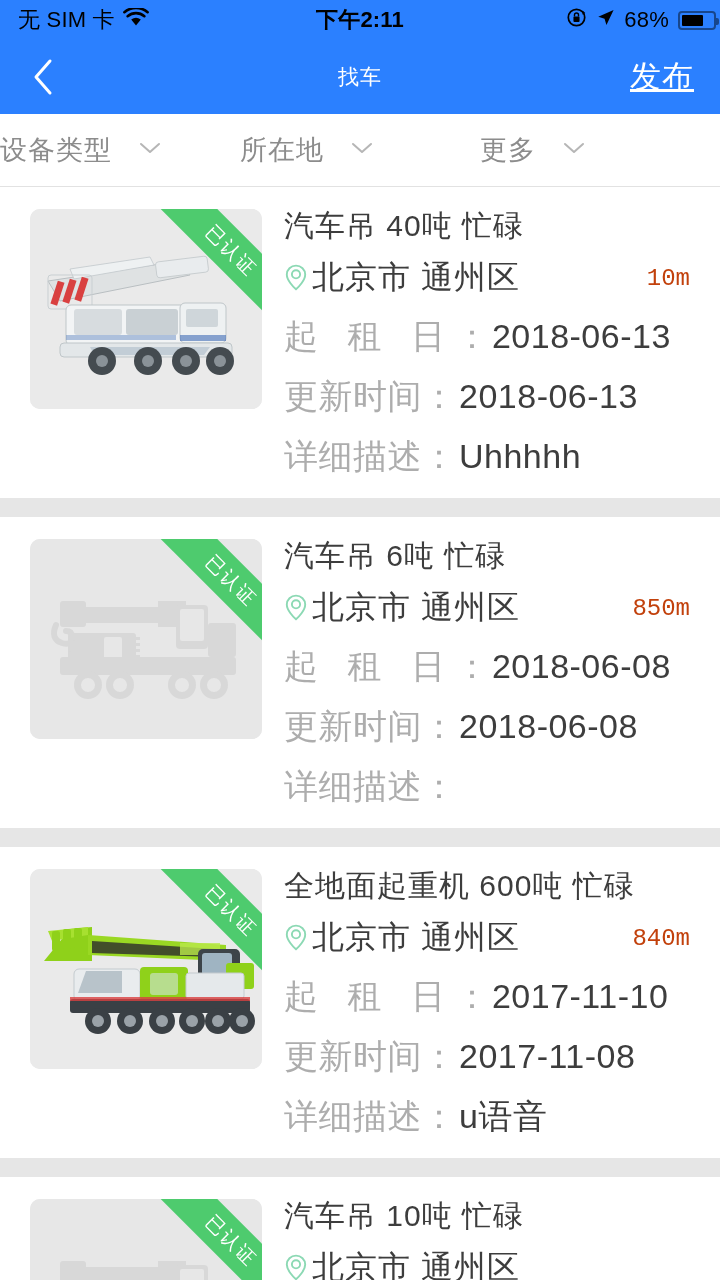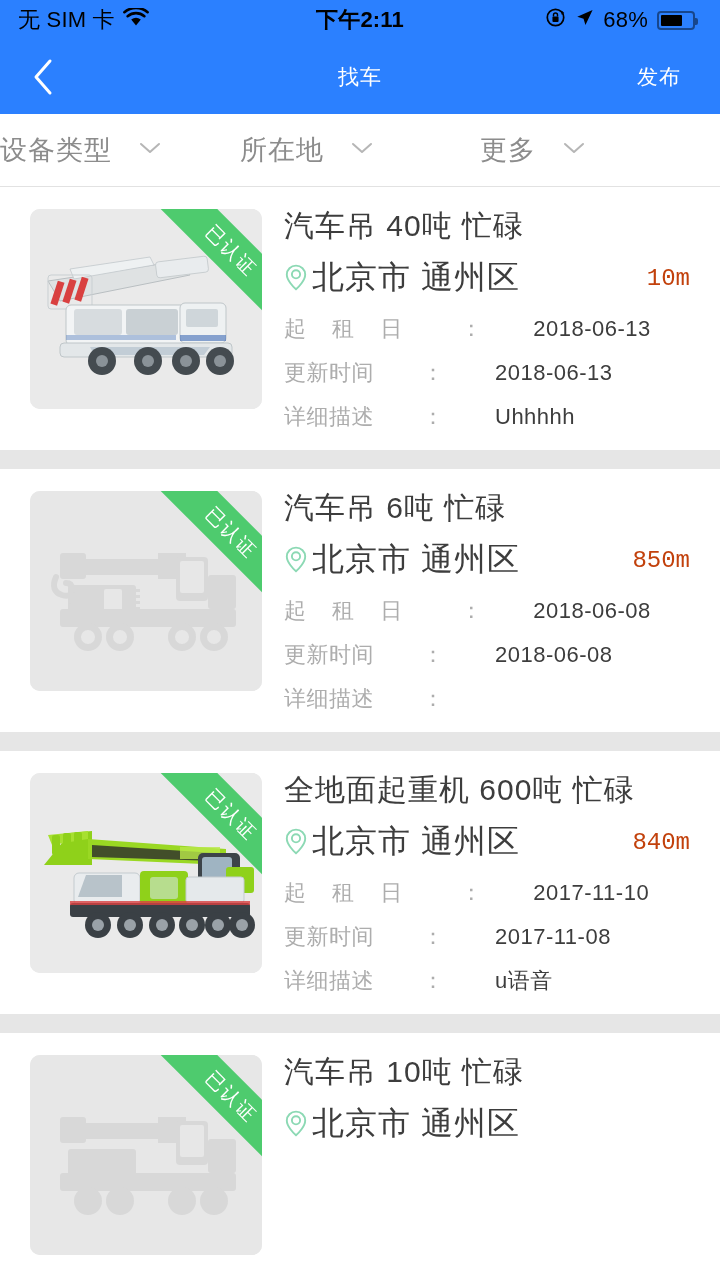--- a/index.html
+++ b/index.html
@@ -19,21 +19,21 @@
     font-size:22px; letter-spacing:0.2px;
   }
   .sb-left { display:flex; align-items:center; gap:8px; padding-left:18px; }
   .sb-carrier { font-size:22px; color:#000; font-weight:400; }
   .sb-center {
     position:absolute; left:0; right:0; top:0; bottom:0;
     display:flex; align-items:center; justify-content:center;
     font-size:22px; font-weight:600; color:#000; pointer-events:none;
   }
   .sb-right {
-    margin-left:auto; display:flex; align-items:center; gap:9px; padding-right:25px;
+    margin-left:auto; display:flex; align-items:center; gap:9px; padding-right:4px;
   }
   .sb-pct { font-size:22px; color:#000; }
   .batt {
     width:38px; height:19px; border:2px solid rgba(0,0,0,.45);
     border-radius:4px; position:relative; display:flex; align-items:center;
     padding:2px;
   }
   .batt::after {
     content:""; position:absolute; right:-5px; top:5px;
     width:3px; height:7px; background:rgba(0,0,0,.45); border-radius:0 2px 2px 0;
@@ -49,22 +49,22 @@
     width:86px; height:74px; display:flex; align-items:center; justify-content:center;
     cursor:pointer;
   }
   .nav-back svg { display:block; }
   .nav-title {
     position:absolute; left:0; right:0; text-align:center;
     font-size:21px; color:#fff; font-weight:400; pointer-events:none;
     letter-spacing:1px;
   }
   .nav-action {
-    margin-left:auto; padding-right:39px; font-size:21px; color:#fff;
-    cursor:pointer; letter-spacing:1px;
+    margin-left:auto; padding-right:26px; font-size:31px; color:#fff;
+    cursor:pointer; letter-spacing:1px;text-decoration:underline;
   }
 
   
   .filterbar {
     height:73px; background:#fff; display:flex; align-items:center;
     border-bottom:1px solid #e2e2e2;
   }
   .filter-item {
     flex:1; display:flex; align-items:center; justify-content:flex-start;
     gap:26px; cursor:pointer;
@@ -96,21 +96,21 @@
   .card-title {
     font-size:30px; color:#3d3d3d; line-height:1.1; margin-bottom:14px;
     white-space:nowrap; letter-spacing:1px;
   }
   .loc-row { display:flex; align-items:center; margin-bottom:14px; }
   .pin { flex:none; margin-right:4px; margin-top:1px; }
   .loc-text { font-size:32px; color:#3d3d3d; letter-spacing:1px; }
   .dist { margin-left:auto; font-size:24px; color:#c2410c;font-family:Liberation Mono, monospace; }
 
   .meta-row {
-    display:flex; align-items:baseline; margin-bottom:14px; font-size:22px;gap:48px;
+    display:flex; align-items:baseline; margin-bottom:14px; font-size:34px;
   }
   .meta-label { color:#adadad; letter-spacing:0.5px; }
   .meta-label.spaced { letter-spacing:10px; }
   .meta-colon { color:#adadad; margin:0 1px 0 0; }
   .meta-value { color:#3d3d3d; margin-left:2px; letter-spacing:0.5px; }
   .meta-row:last-child { margin-bottom:0; }
 </style>
 </head>
 <body>
 

